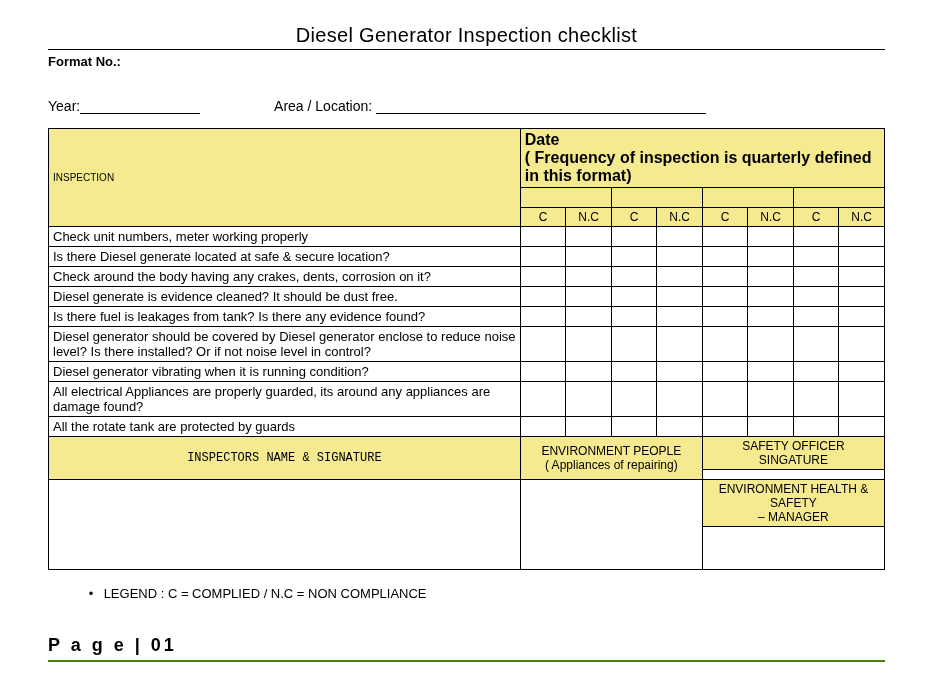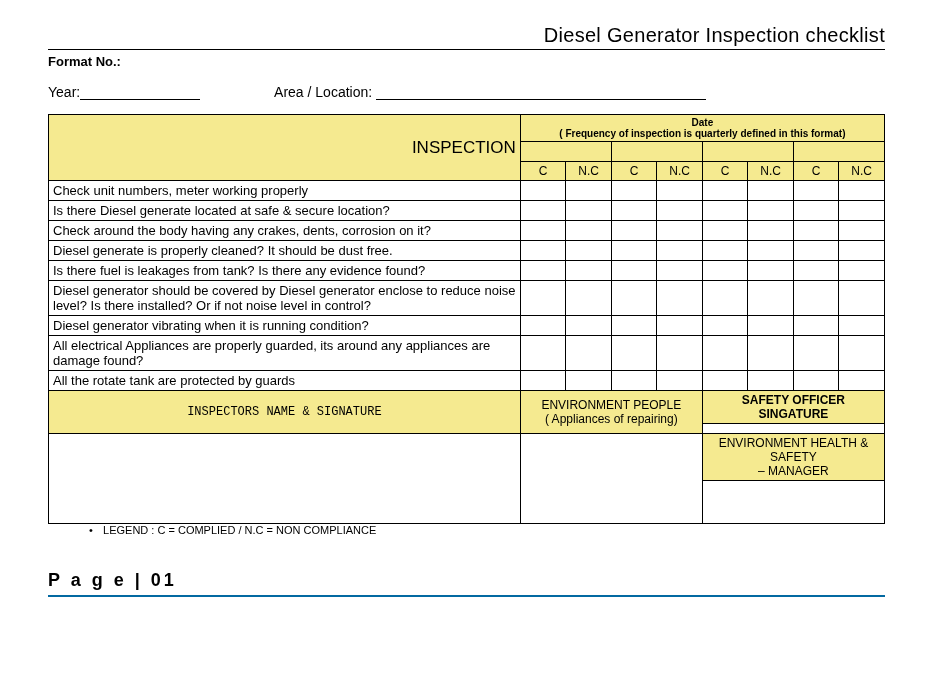--- a/index.html
+++ b/index.html
@@ -9,34 +9,34 @@
     background: #fff;
     font-family: "Century Gothic", Futura, Avenir, Arial, sans-serif;
     color: #000;
     width: 933px;
     height: 699px;
   }
   .page {
     padding: 24px 48px 0 48px;
   }
   .title-wrap {
-    text-align: right;
+    text-align: center;
     border-bottom: 1.5px solid #000;
     padding-bottom: 2px;
     margin-bottom: 4px;
   }
   .title {
     font-size: 20px;
     font-weight: 400;
     letter-spacing: 0.3px;
   }
   .format-no {
     font-size: 13px;
     font-weight: 700;
-    margin-bottom: 14px;
+    margin-bottom: 28px;
   }
   .meta-row {
     font-size: 14px;
     margin-bottom: 14px;
   }
   .meta-row label { display: inline-block; }
   .meta-year { margin-right: 70px; }
   .underline {
     display: inline-block;
     border-bottom: 1px solid #000;
@@ -54,50 +54,49 @@
   }
   td, th {
     border: 1px solid #000;
     padding: 2px 4px;
     vertical-align: top;
     font-weight: 400;
   }
   .hdr { background: #f5ea90; text-align: center; font-weight: 400; }
   .insp-hdr {
     background: #f5ea90;
-    text-align: right;
+    text-align: left;
     vertical-align: middle;
-    font-size: 17px;
+    font-size: 10px;
   }
   .date-hdr {
     background: #f5ea90;
-    text-align: center;
     font-weight: 700;
-    font-size: 10px;
+    font-size: 16px;
   }
   .quarter-top { border-bottom: none; }
   .cnc { background: #f5ea90; text-align: center; font-size: 12px; width: 44px; }
   .inspection-col { width: 456px; }
   .signature-hdr {
     background: #f5ea90;
     text-align: center;
     vertical-align: middle;
     font-size: 12px;
   }
   .sig-cell {
     height: 90px;
   }
   .legend {
-    font-size: 11px;
-    margin: 0 0 0 34px;
+    font-size: 13px;
+    margin: 16px 0 0 34px;
   }
   .bullet { display: inline-block; width: 18px; text-align: center; }
   .footer {
     margin-top: 34px;
-    border-bottom: 2px solid #0369a1;
+    border-bottom: 2px solid #4d7c0f;
     padding-bottom: 4px;
   }
   .page-num {
     font-size: 18px;
     font-weight: 700;
     letter-spacing: 3px;
   }
   .bold { font-weight: 700; }
 </style>
 </head>
@@ -174,21 +173,21 @@
           <td></td>
           <td></td>
           <td></td>
           <td></td>
           <td></td>
           <td></td>
           <td></td>
           <td></td>
         </tr>
         <tr>
-          <td class="inspection-col">Diesel generate is properly cleaned? It should be dust free.</td>
+          <td class="inspection-col">Diesel generate is evidence cleaned? It should be dust free.</td>
           <td></td>
           <td></td>
           <td></td>
           <td></td>
           <td></td>
           <td></td>
           <td></td>
           <td></td>
         </tr>
         <tr>
@@ -248,21 +247,21 @@
         </tr>
       </tbody>
 
     <tbody>
         <tr>
       <td class="signature-hdr" rowspan="2" style="height:40px;font-family:Liberation Mono, monospace;">INSPECTORS NAME &amp;  SIGNATURE</td>
       <td class="signature-hdr" rowspan="2" colspan="4">
         <span>ENVIRONMENT PEOPLE</span><br>
         <span>( Appliances of repairing)</span>
       </td>
-      <td class="signature-hdr" colspan="4" style="height:20px;vertical-align:middle;font-weight:bold;">SAFETY OFFICER SINGATURE</td>
+      <td class="signature-hdr" colspan="4" style="height:20px;vertical-align:middle;">SAFETY OFFICER SINGATURE</td>
     </tr>
     <tr>
       <td colspan="4" style="height:10px;"></td>
     </tr>
     <tr>
       <td class="sig-cell" rowspan="2"></td>
       <td class="sig-cell" rowspan="2" colspan="4"></td>
       <td class="signature-hdr" colspan="4" style="height:42px;vertical-align:middle;">
         <span>ENVIRONMENT HEALTH &amp; SAFETY</span><br>
         <span>– MANAGER</span>

